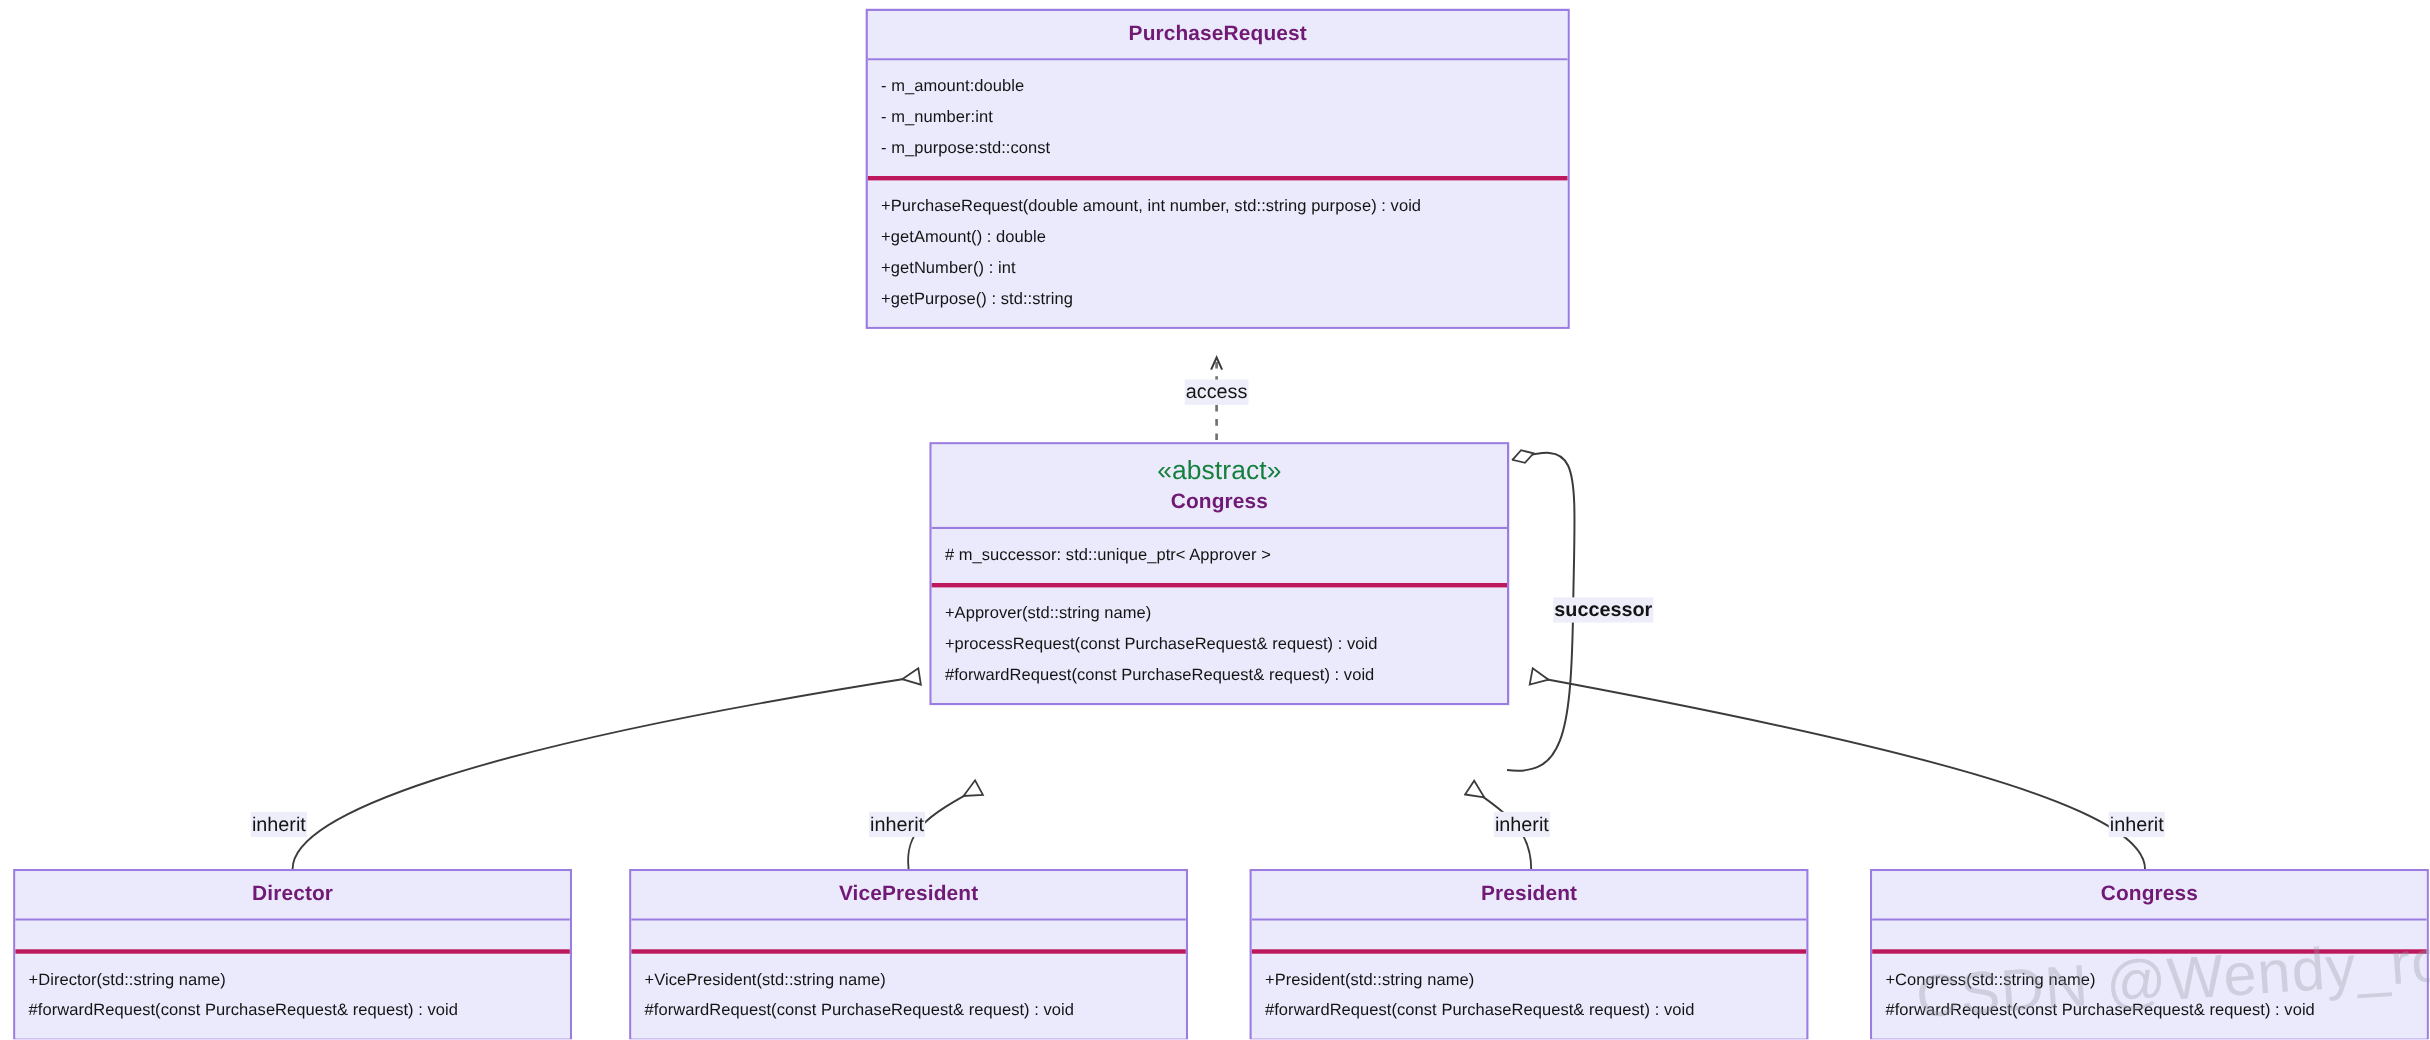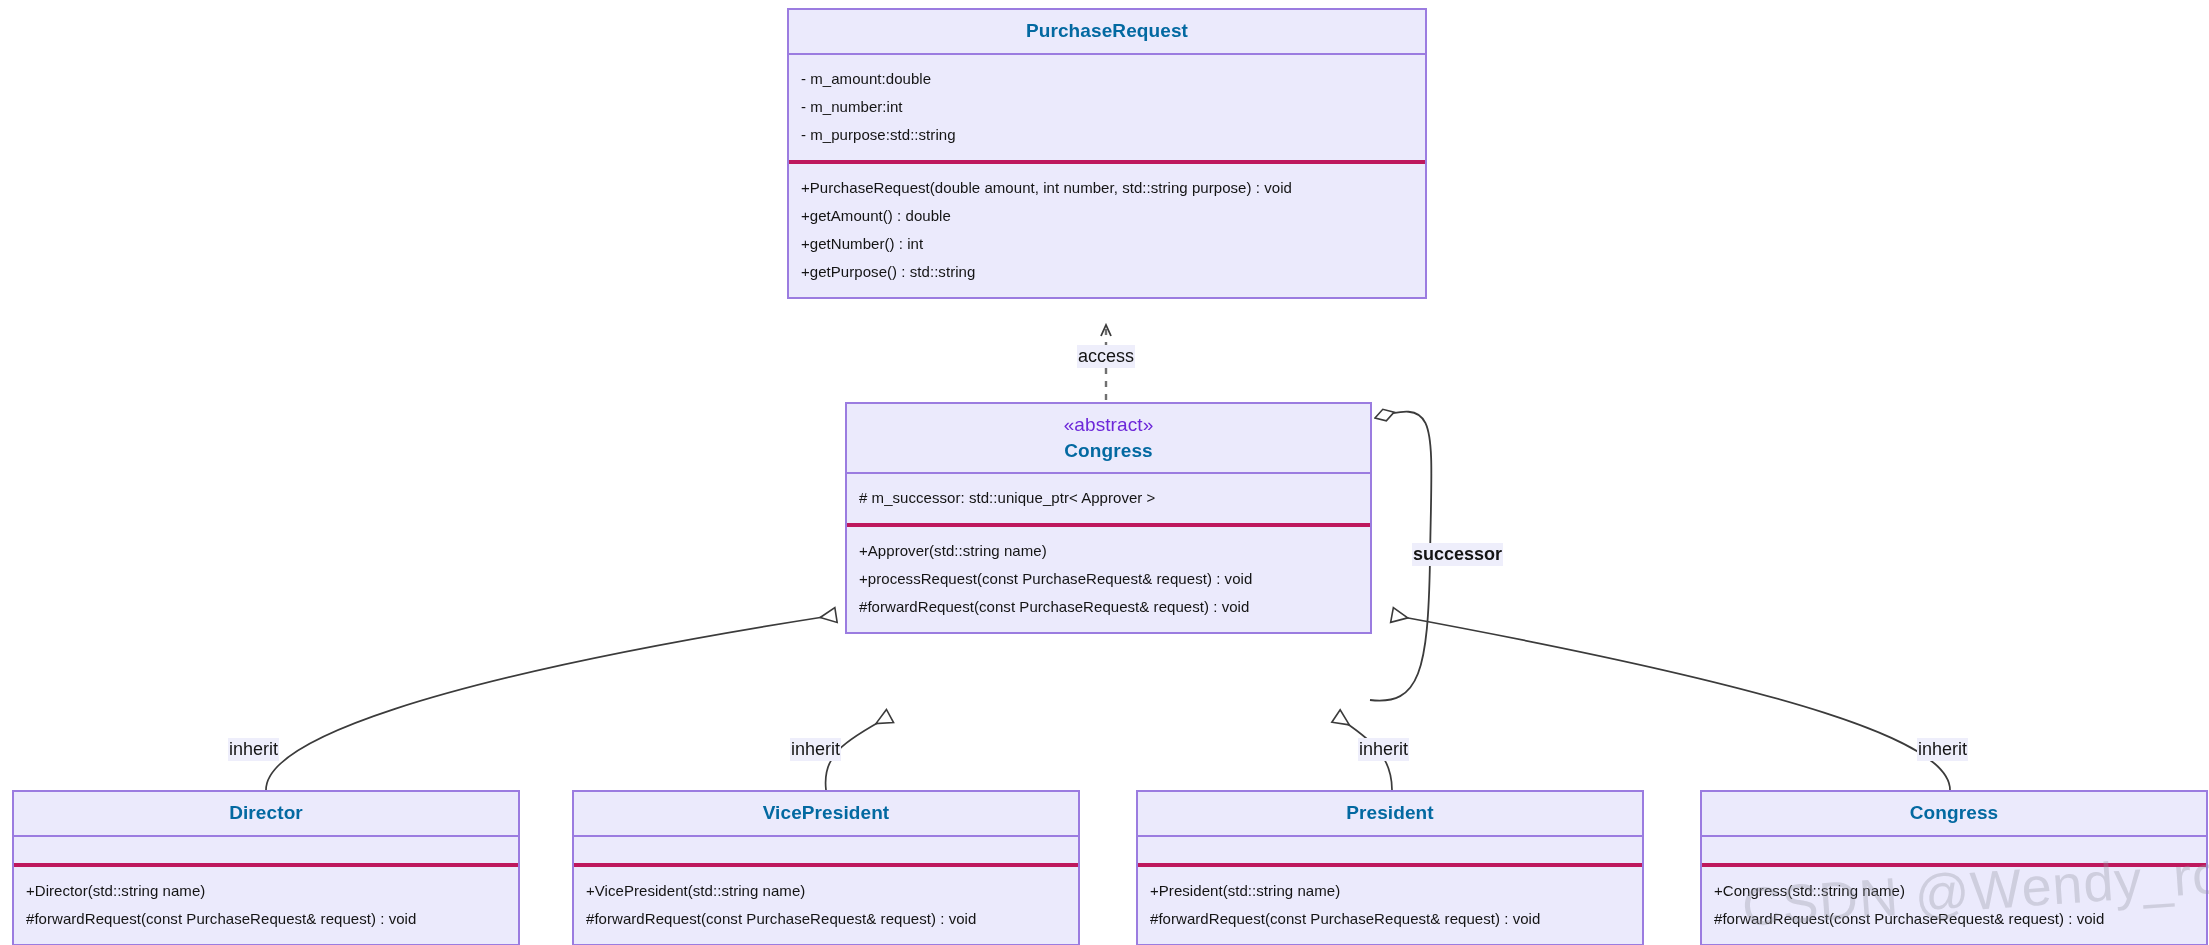--- a/index.html
+++ b/index.html
@@ -37,29 +37,29 @@
     z-index: 5;
   }
   .uml-header {
     box-sizing: border-box;
     border-bottom: 2px solid #9b7ce0;
     text-align: center;
     padding: 8px 10px 9px 10px;
     background: #ebeafc;
   }
   .uml-stereotype {
-    font-size: 19px;
-    color: #6d28d9;
+    font-size: 24px;
+    color: #15803d;
     line-height: 1.35;
     letter-spacing: 0.1px;
   }
   .uml-name {
     font-size: 19px;
     font-weight: bold;
-    color: #0369a1;
+    color: #701a75;
     line-height: 1.35;
     letter-spacing: 0.1px;
   }
   .uml-compartment {
     box-sizing: border-box;
     padding: 10px 12px 11px 12px;
     background: #ebeafc;
   }
   .uml-compartment + .uml-compartment {
     border-top: 4px solid #be185d;
@@ -158,21 +158,21 @@
 
   <div class="edge-label" style="left:1917px; top:738px;">inherit</div>
 
   <div class="uml-class" style="left:787px; top:8px; width:640px;">
     <div class="uml-header">
       <div class="uml-name">PurchaseRequest</div>
     </div>
     <div class="uml-compartment">
       <div class="uml-row">- m_amount:double</div>
       <div class="uml-row">- m_number:int</div>
-      <div class="uml-row">- m_purpose:std::string</div>
+      <div class="uml-row">- m_purpose:std::const</div>
     </div>
     <div class="uml-compartment">
       <div class="uml-row">+PurchaseRequest(double amount, int number, std::string purpose) : void</div>
       <div class="uml-row">+getAmount() : double</div>
       <div class="uml-row">+getNumber() : int</div>
       <div class="uml-row">+getPurpose() : std::string</div>
     </div>
   </div>
 
   <div class="uml-class" style="left:845px; top:402px; width:527px;">

